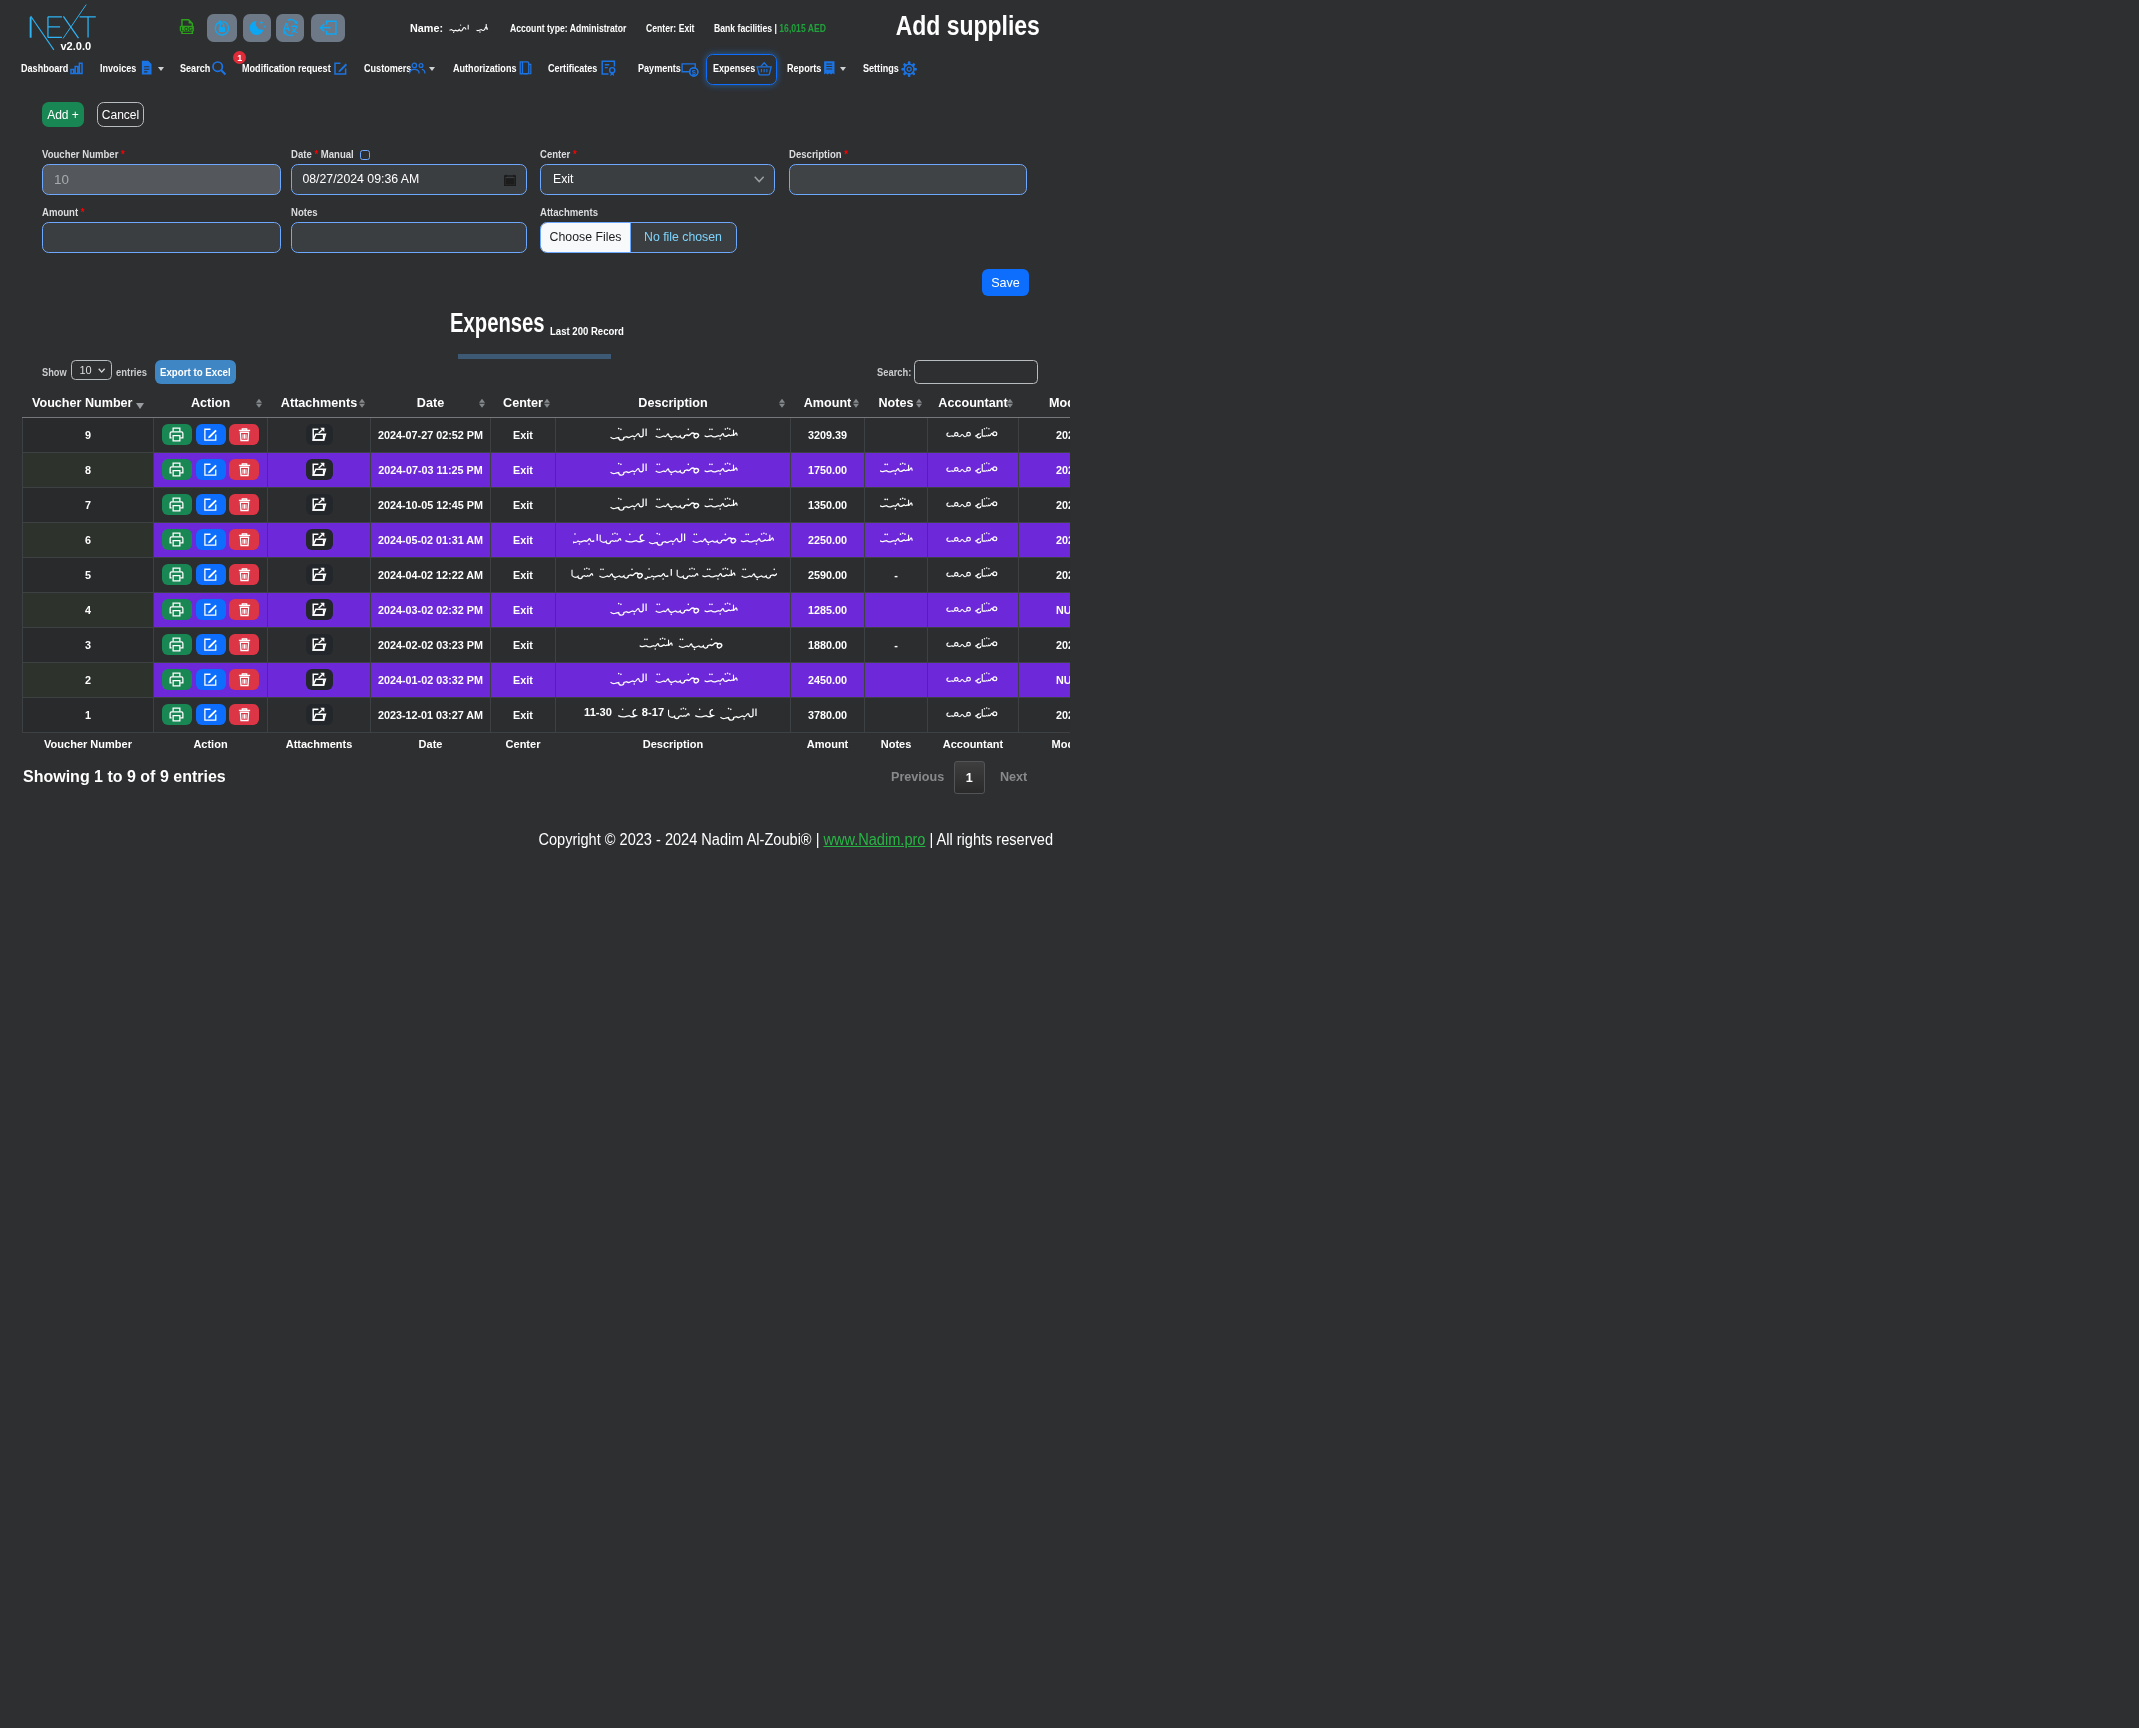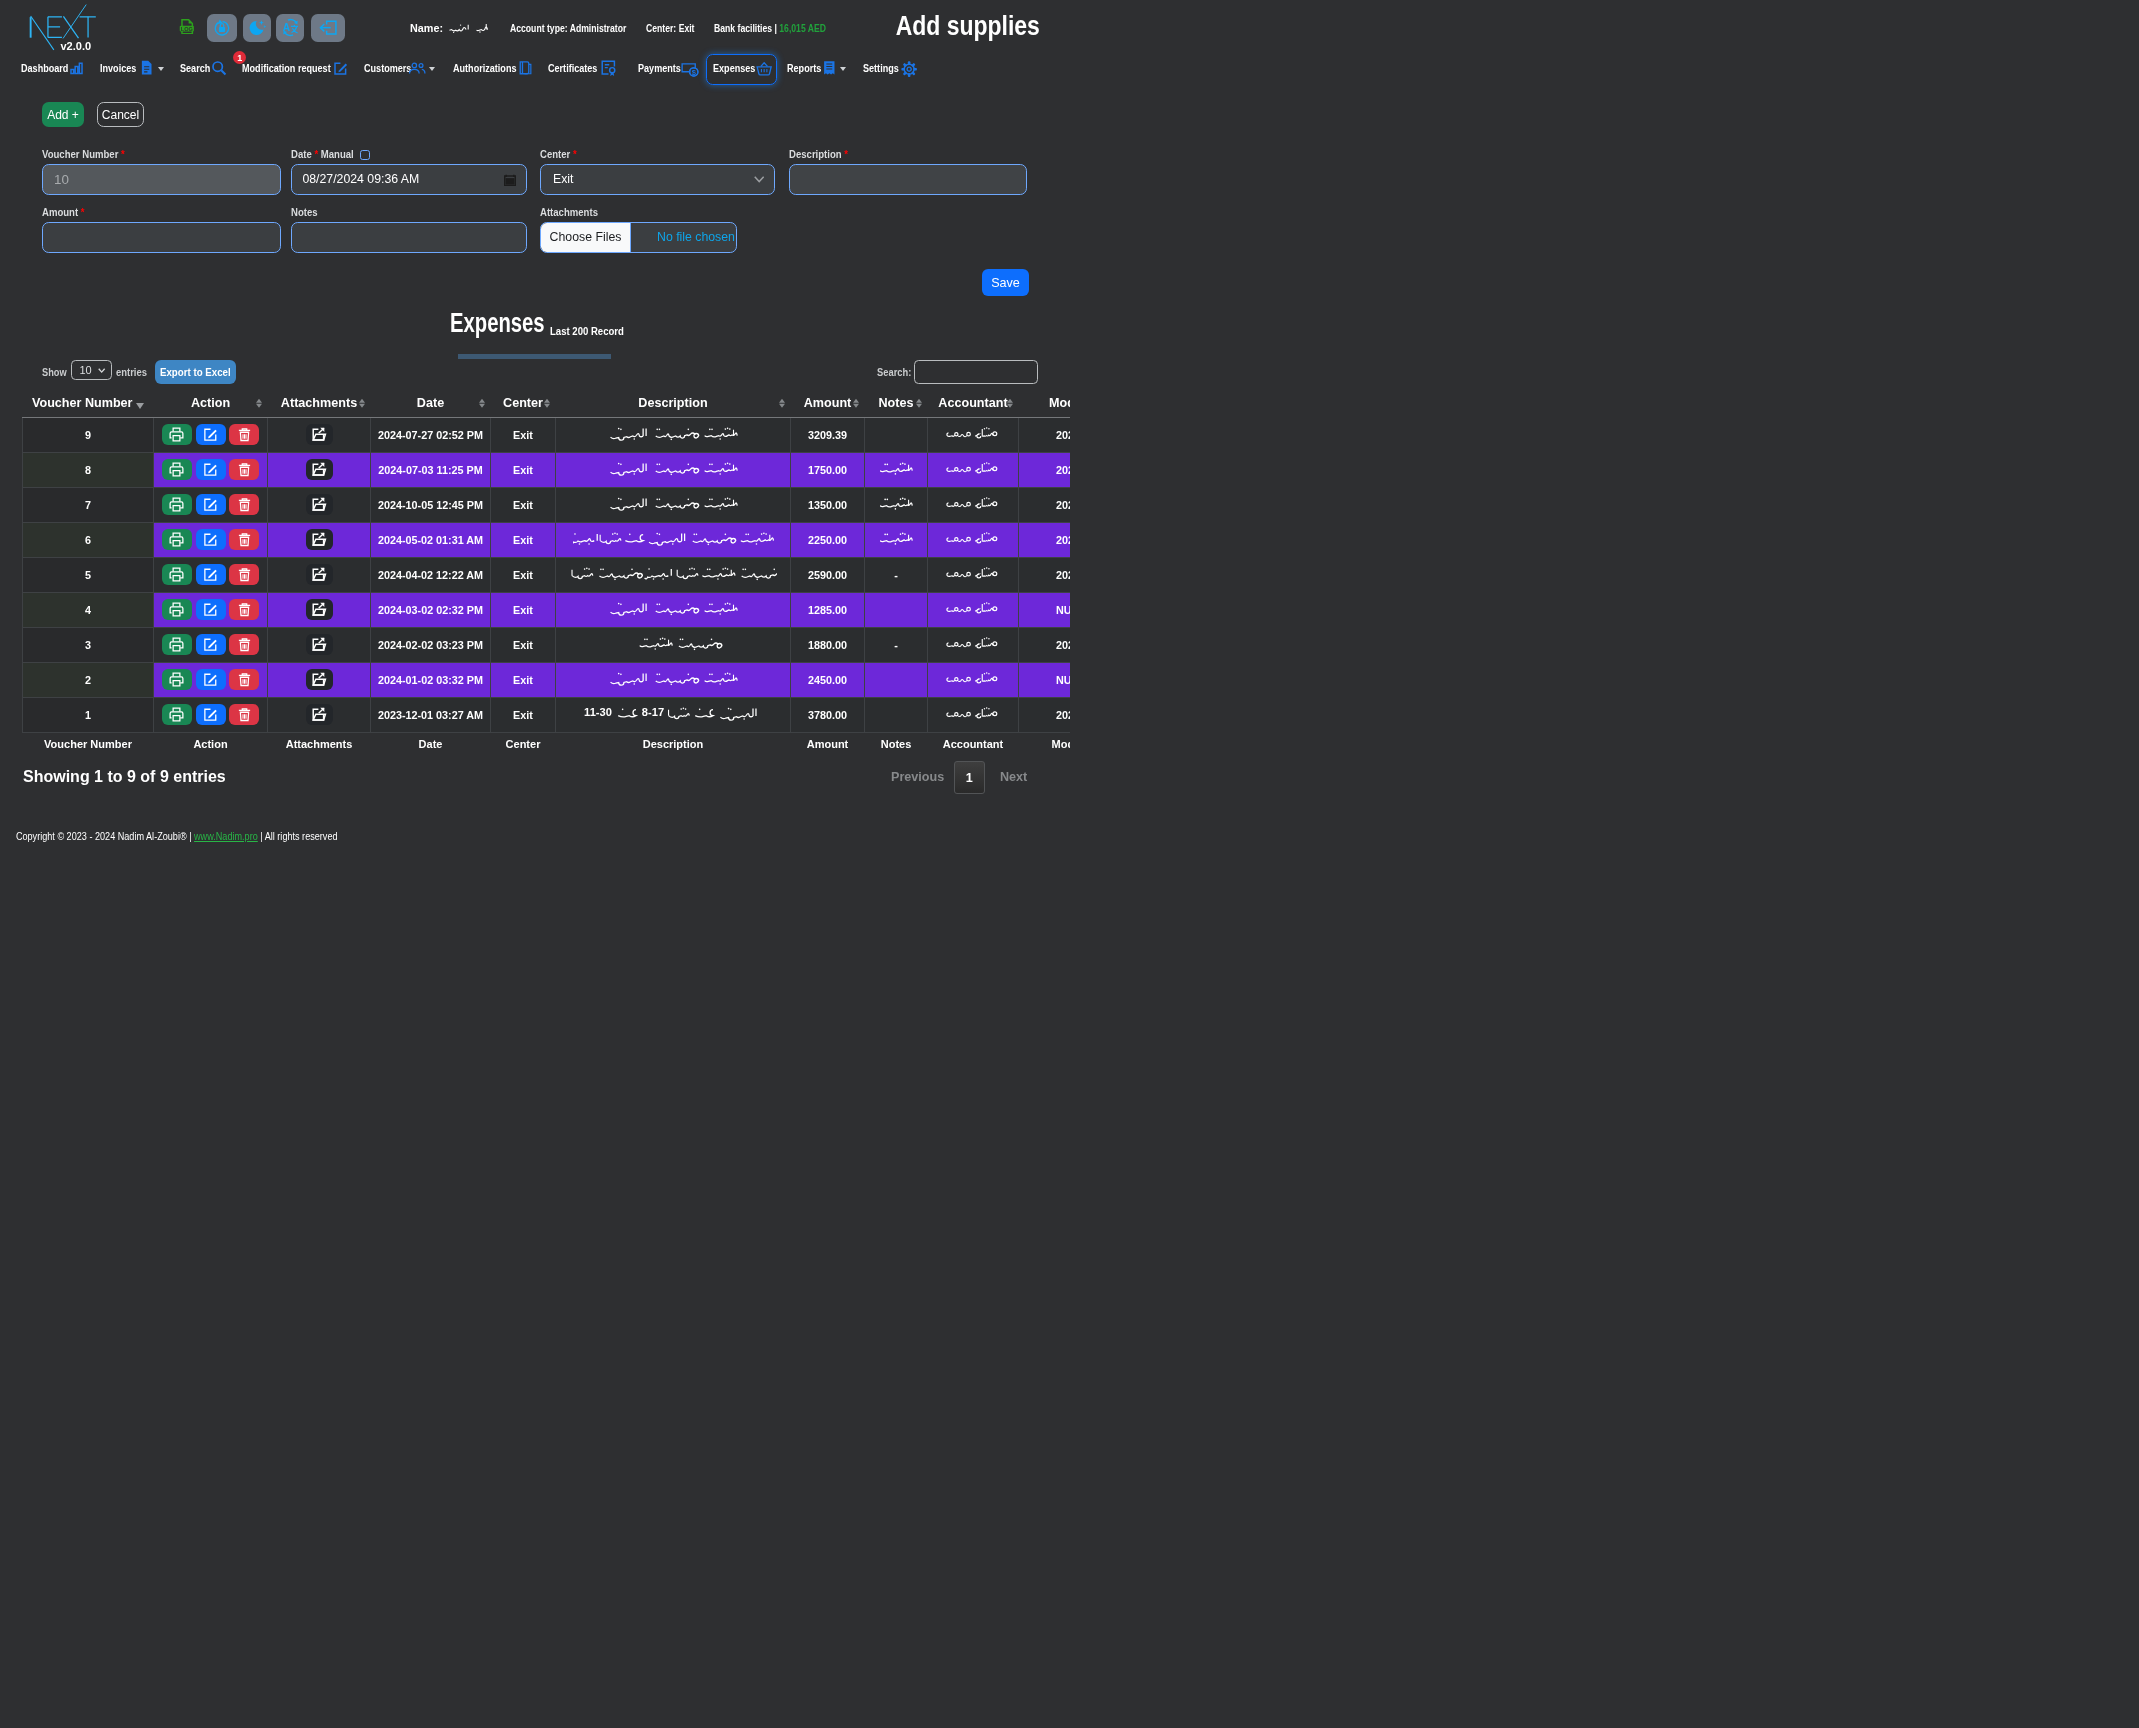--- a/index.html
+++ b/index.html
@@ -214,21 +214,21 @@
 
   <div class="lbl" style="left:42px;top:206px">Amount <span class="req">*</span></div>
   <div class="field" style="left:42px;top:222px;width:239px"></div>
 
   <div class="lbl" style="left:291px;top:206px">Notes</div>
   <div class="field" style="left:291px;top:222px;width:236px"></div>
 
   <div class="lbl" style="left:540px;top:206px">Attachments</div>
   <div class="field" style="left:540px;top:222px;width:197px;overflow:hidden;display:flex">
     <div style="width:90px;background:#f8f9fa;color:#1c1e21;font-size:12.3px;display:flex;align-items:center;justify-content:center;border-right:0.7px solid #6ea8fe">Choose Files</div>
-    <div style="flex:1;color:#0ea5e9;font-size:12.3px;display:flex;align-items:center;padding-left:26px">No file chosen</div>
+    <div style="flex:1;color:#7dd3fc;font-size:12.3px;display:flex;align-items:center;padding-left:13px">No file chosen</div>
   </div>
 
   <div class="abs" style="left:982px;top:269px;width:47px;height:27px;background:#0d6efd;border-radius:6px;color:#fff;font-size:12.6px;display:flex;align-items:center;justify-content:center">Save</div>
 
   <div class="abs b" style="left:450px;top:308px;font-size:27px;white-space:nowrap;transform:scaleX(.75);transform-origin:0 50%">Expenses</div>
   <div class="abs b" style="left:550px;top:325px;font-size:11px;white-space:nowrap;transform:scaleX(.87);transform-origin:0 50%">Last 200 Record</div>
   <div class="abs" style="left:458px;top:354px;width:153px;height:4.5px;background:#3d5973"></div>
 
   <div class="abs b" style="left:42px;top:366px;font-size:11px;color:#caccce;transform:scaleX(.84);transform-origin:0 50%">Show</div>
   <div class="abs" style="left:71px;top:360px;width:41px;height:20.4px;border:0.7px solid #b9bcbe;border-radius:4.5px;color:#dcdee0;font-size:11px;line-height:18.6px;padding-left:7.4px">10
@@ -719,16 +719,16 @@
     </tr>
         </tfoot>
   </table>
   </div>
 
   <div class="abs b" style="left:23px;top:768px;font-size:16px;white-space:nowrap">Showing 1 to 9 of 9 entries</div>
   <div class="abs" style="left:891px;top:770px;font-size:12.6px;color:#87898b;font-weight:bold">Previous</div>
   <div class="abs" style="left:954px;top:761px;width:30.5px;height:33px;border:0.7px solid #525456;border-radius:3px;background:linear-gradient(#3e3e3e,#2a2a2a);color:#fff;font-size:12.6px;font-weight:bold;display:flex;align-items:center;justify-content:center">1</div>
   <div class="abs" style="left:1000px;top:770px;font-size:12.6px;color:#87898b;font-weight:bold">Next</div>
 
-  <div class="abs" style="left:0;top:831px;width:1070px;text-align:left;font-size:10px"><span style="display:inline-block;transform:scaleX(.91);white-space:nowrap">Copyright © 2023 - 2024 Nadim Al-Zoubi® | <span style="color:#28b546;text-decoration:underline">www.Nadim.pro</span> | All rights reserved</span></div>
+  <div class="abs" style="left:8px;top:831px;width:1070px;text-align:right;font-size:16px"><span style="display:inline-block;transform:scaleX(.91);white-space:nowrap">Copyright © 2023 - 2024 Nadim Al-Zoubi® | <span style="color:#28b546;text-decoration:underline">www.Nadim.pro</span> | All rights reserved</span></div>
 
 </div>
 
 
 </body></html>

